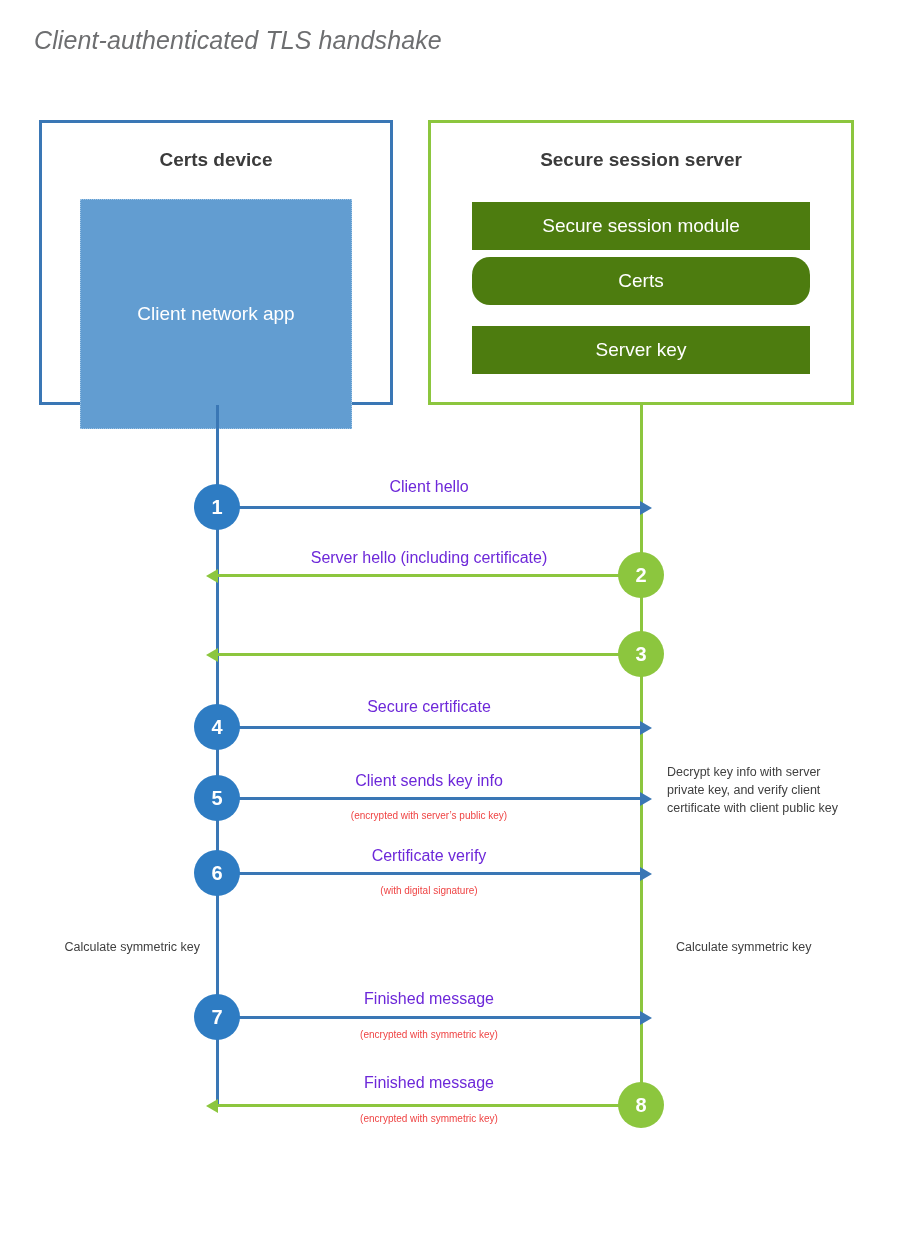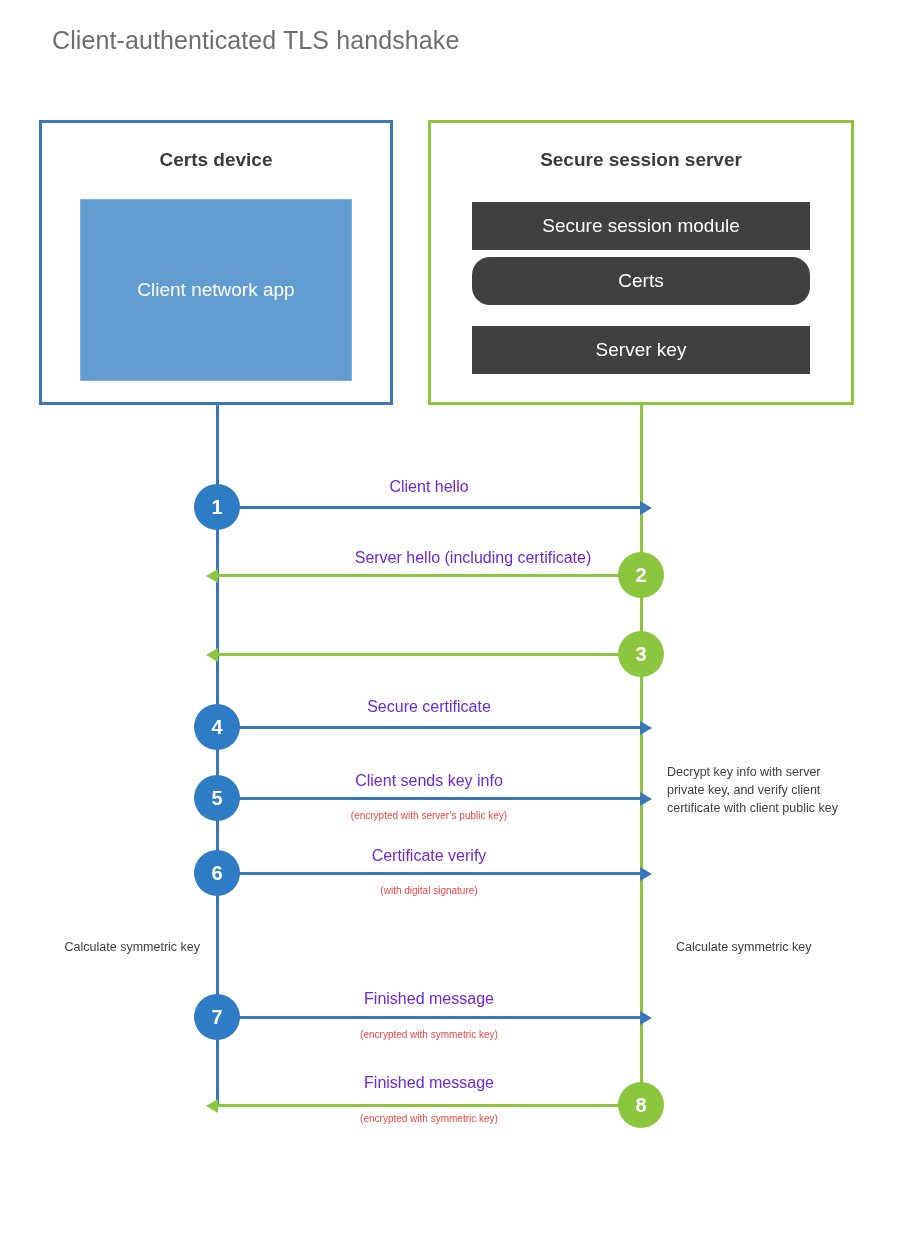--- a/index.html
+++ b/index.html
@@ -15,27 +15,28 @@
     position: relative;
     width: 900px;
     height: 1256px;
     overflow: hidden;
     background: #ffffff;
   }
 
   
   #title {
     position: absolute;
-    left: 52px;
+    left: 34px;
     top: 26px;
     font-size: 25px;
     font-weight: 400;
     color: #6d6e70;
     letter-spacing: 0.1px;
     white-space: nowrap;
+    font-style: italic;
   }
 
   
   .endpoint-box {
     position: absolute;
     box-sizing: border-box;
     background: #ffffff;
   }
   #client-box {
     left: 39px;
@@ -60,40 +61,40 @@
     font-size: 19px;
     font-weight: bold;
     color: #3b3b3b;
   }
 
   .client-app-block {
     position: absolute;
     left: 38px;
     top: 76px;
     width: 272px;
-    height: 182px;
+    height: 230px;
     background: #629dd1;
     border: 1px dotted #9cc3e5;
     box-sizing: border-box;
     display: flex;
     align-items: center;
     justify-content: center;
     text-align: center;
     color: #ffffff;
     font-size: 19px;
     line-height: 1.35;
     padding: 0 14px;
   }
 
   .server-bar {
     position: absolute;
     left: 41px;
     width: 338px;
     height: 48px;
-    background: #404040;
+    background: #4d7c0f;
     display: flex;
     align-items: center;
     justify-content: center;
     color: #ffffff;
     font-size: 19px;
   }
   .server-bar.b0 { top: 79px; }
   .server-bar.b1 { top: 134px; border-radius: 18px; }
   .server-bar.b2 { top: 203px; }
 
@@ -201,21 +202,21 @@
 
   <div class="lifeline" id="client-lifeline"></div>
   <div class="lifeline" id="server-lifeline"></div>
 
   <div class="msg-label" style="left:217px; top:478px; width:424px;">Client hello</div>
   <div class="msg-arrow blue" style="left:217px; top:506px; width:424px;">
     <span class="arrowhead right"></span>
   </div>
   <div class="step-circle blue" style="left:194px; top:484px;">1</div>
 
-  <div class="msg-label" style="left:217px; top:549px; width:424px;padding-left:44px;">Server hello (including certificate)</div>
+  <div class="msg-label" style="left:217px; top:549px; width:424px;">Server hello (including certificate)</div>
   <div class="msg-arrow green" style="left:217px; top:574px; width:424px;">
     <span class="arrowhead left"></span>
   </div>
   <div class="step-circle green" style="left:618px; top:552px;">2</div>
 
   <div class="msg-arrow green" style="left:217px; top:653px; width:424px;">
     <span class="arrowhead left"></span>
   </div>
   <div class="step-circle green" style="left:618px; top:631px;">3</div>
 

